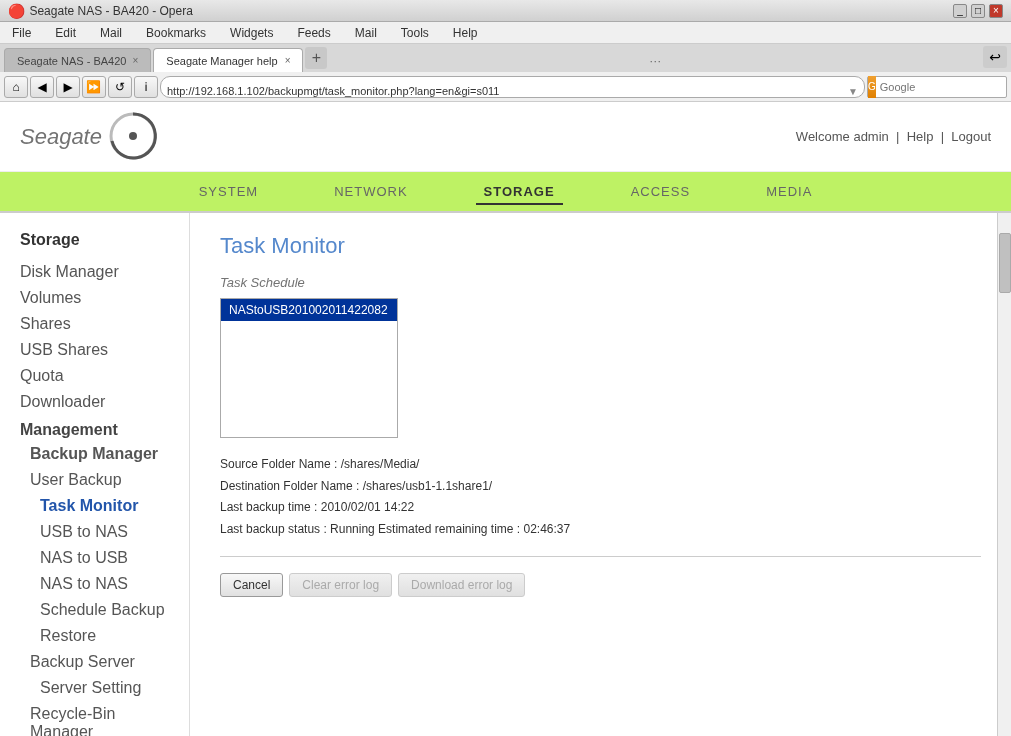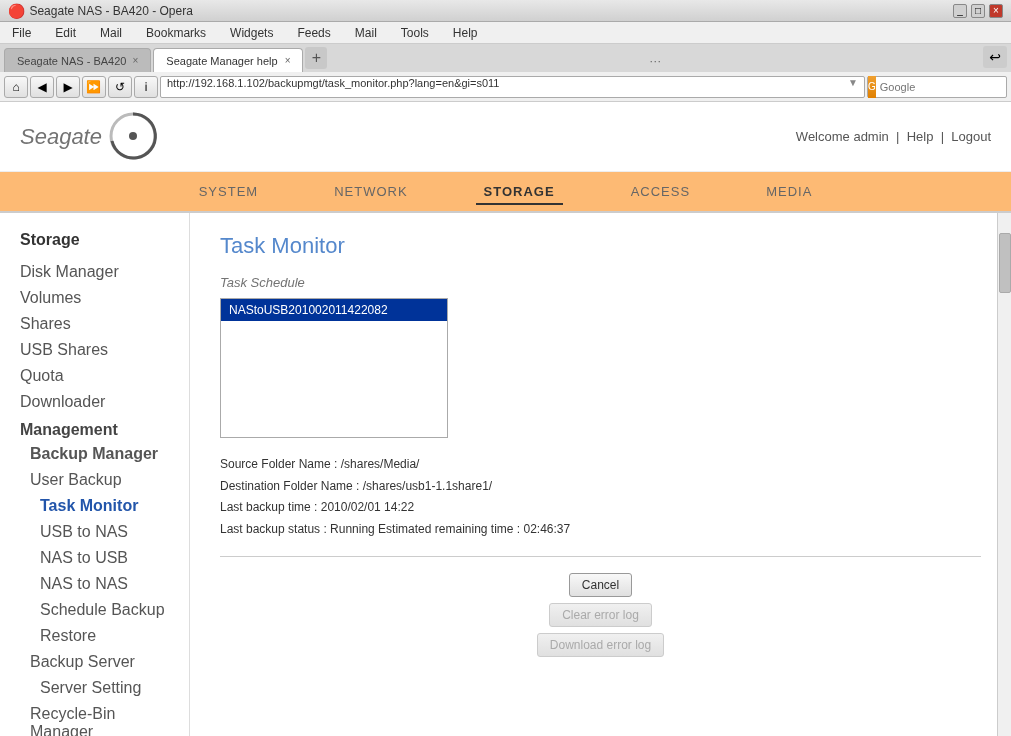--- a/index.html
+++ b/index.html
@@ -85,26 +85,26 @@
       background: linear-gradient(to bottom, #f8f8f8, #e0e0e0);
       border: 1px solid #aaa;
       border-radius: 3px;
       display: flex; align-items: center; justify-content: center;
       font-size: 12px; cursor: pointer;
     }
     .address-bar {
       flex: 1;
       height: 22px;
       border: 1px solid #aaa;
-      border-radius: 2px;
+      border-radius: 10px;
       padding: 0 6px;
       font-size: 11px;
       background: white;
       display: flex;
-      align-items: flex-start;
+      align-items: flex-end;
     }
     .address-input {
       flex: 1;
       border: none;
       outline: none;
       font-size: 11px;
       color: #333;
       background: transparent;
     }
     .search-bar {
@@ -167,21 +167,21 @@
       justify-content: space-between;
       border-bottom: 1px solid #eee;
       height: 70px;
     }
     .logo-area { display: flex; align-items: center; }
     .header-links { font-size: 13px; color: #555; }
     .header-links a { color: #555; text-decoration: none; cursor: pointer; }
 
     
     .nav-tabs {
-      background: #fdba74;
+      background: #bef264;
       border-bottom: 2px solid #ccc;
       display: flex;
       justify-content: center;
       gap: 60px;
       padding: 8px 14px;
     }
     .nav-tab {
       font-size: 13px;
       color: #666;
       cursor: pointer;
@@ -248,21 +248,21 @@
       font-weight: normal;
       margin-bottom: 16px;
     }
     .section-label {
       font-size: 13px;
       color: #737373;
       margin-bottom: 8px;
       font-style: italic;
     }
     .task-list {
-      width: 228px;
+      width: 178px;
       min-height: 140px;
       border: 1px solid #aaa;
       background: white;
       margin-bottom: 16px;
     }
     .task-item {
       padding: 4px 8px;
       font-size: 12px;
       cursor: pointer;
     }
@@ -279,22 +279,21 @@
       line-height: 1.8;
     }
     .divider {
       border: none;
       border-top: 1px solid #ccc;
       margin: 10px 0 16px;
     }
     .button-row {
       display: flex;
       gap: 6px;
-      align-items: center;
-      flex-direction: column;
+      align-items: flex-end;
     }
     .btn {
       padding: 4px 12px;
       font-size: 12px;
       border: 1px solid #999;
       border-radius: 3px;
       cursor: pointer;
       background: linear-gradient(to bottom, #f8f8f8, #e0e0e0);
       color: #333;
     }

